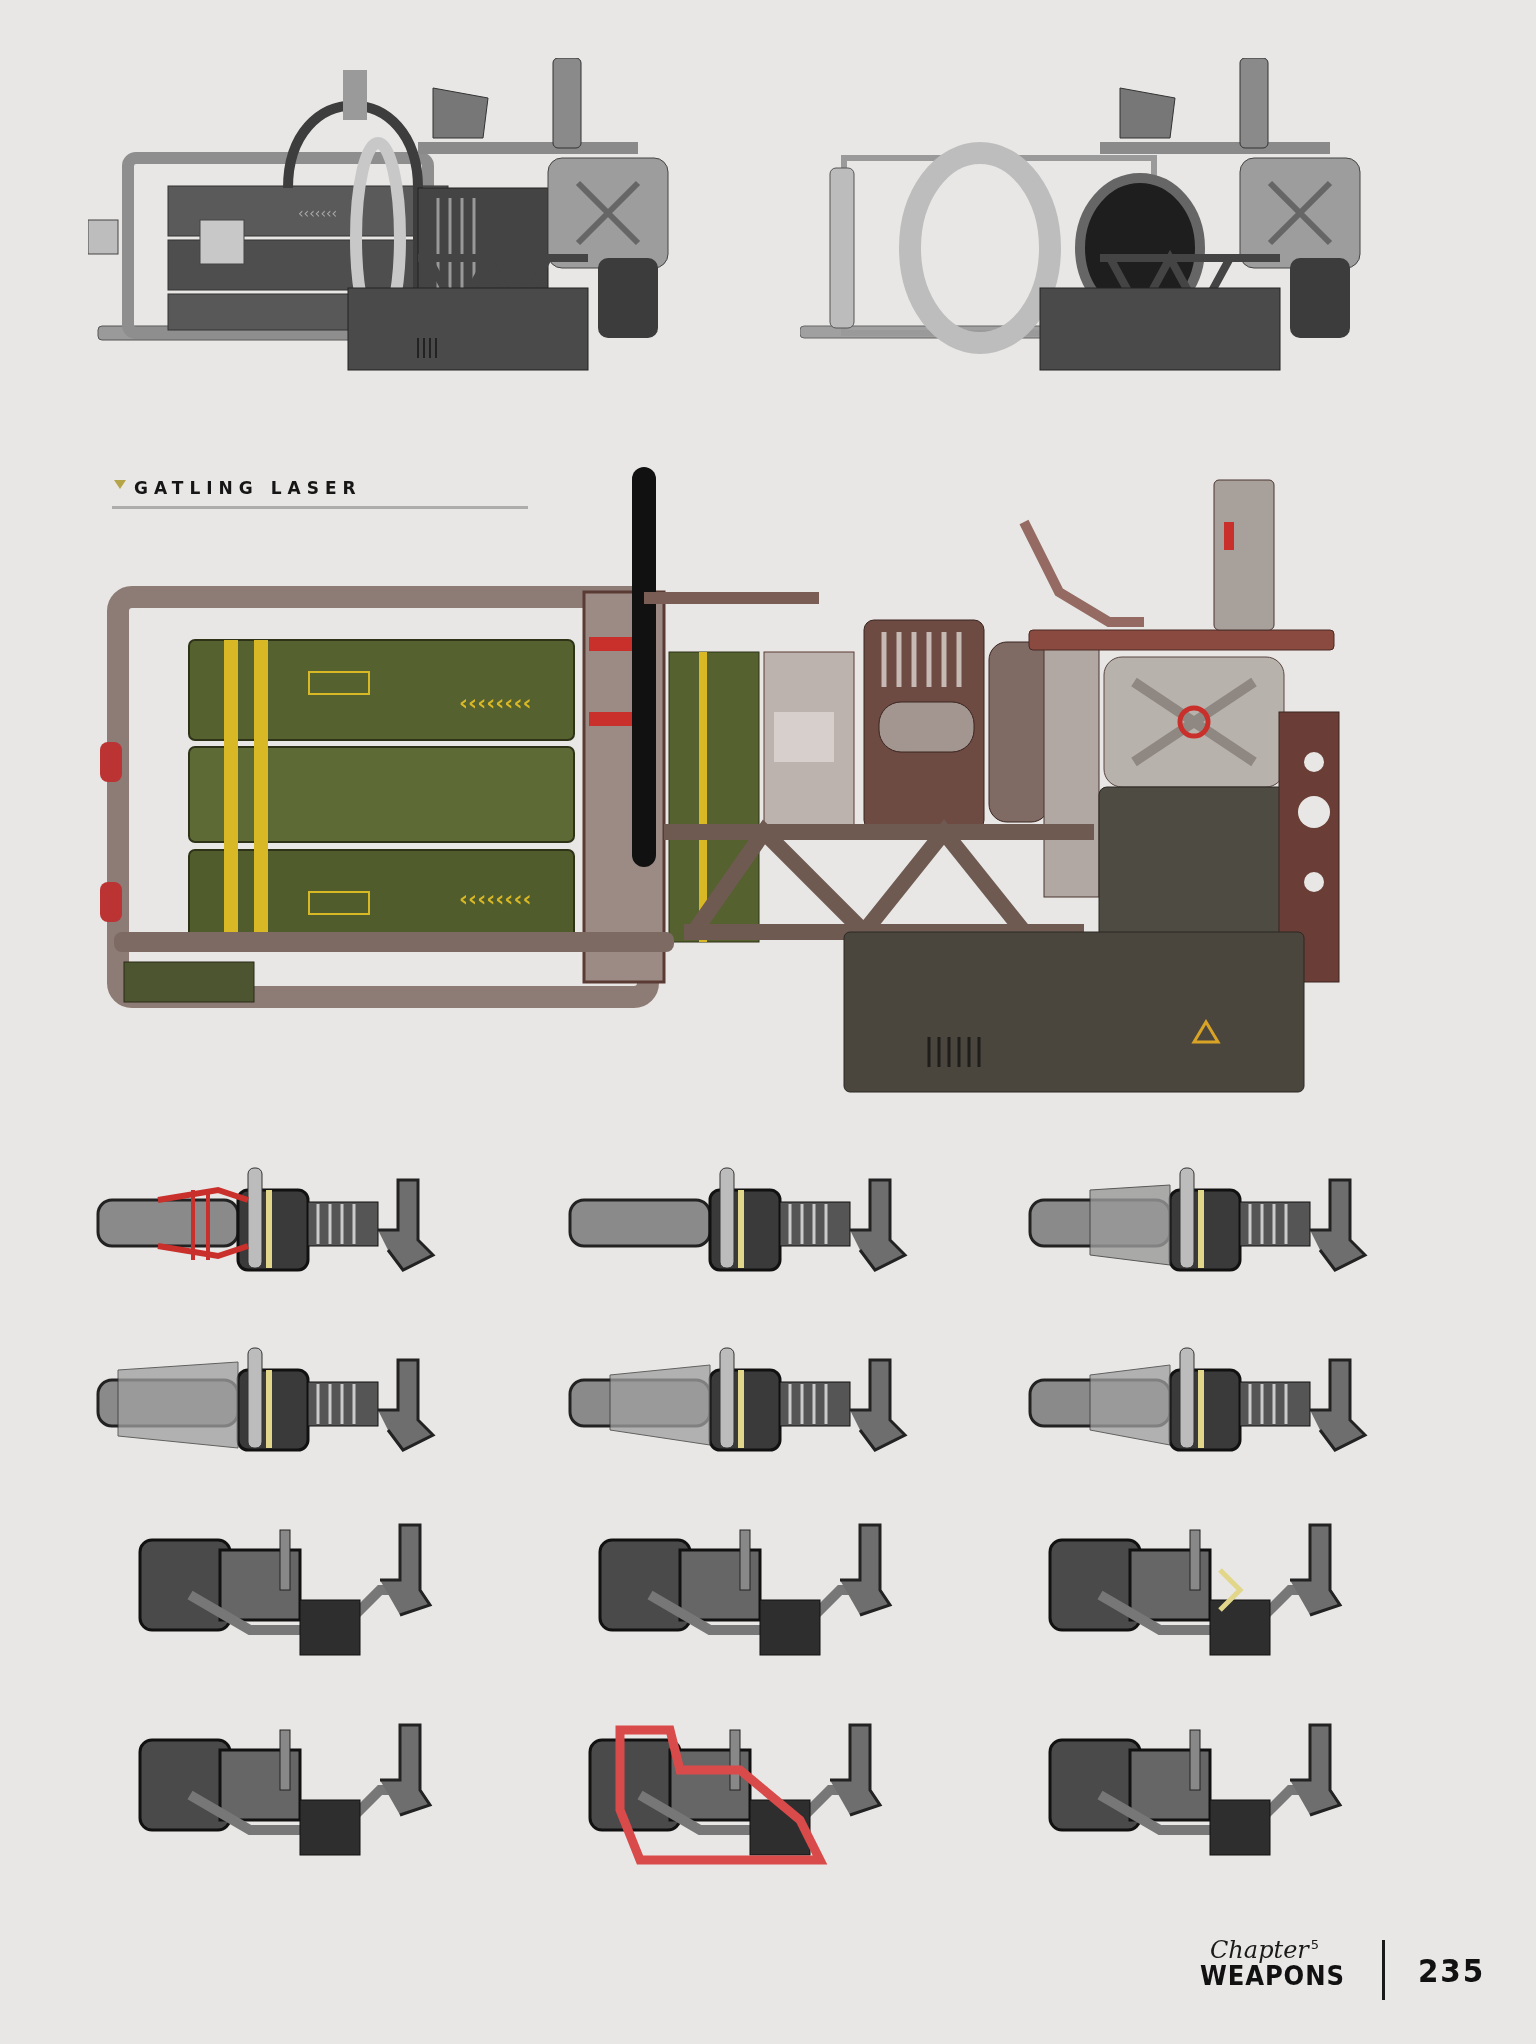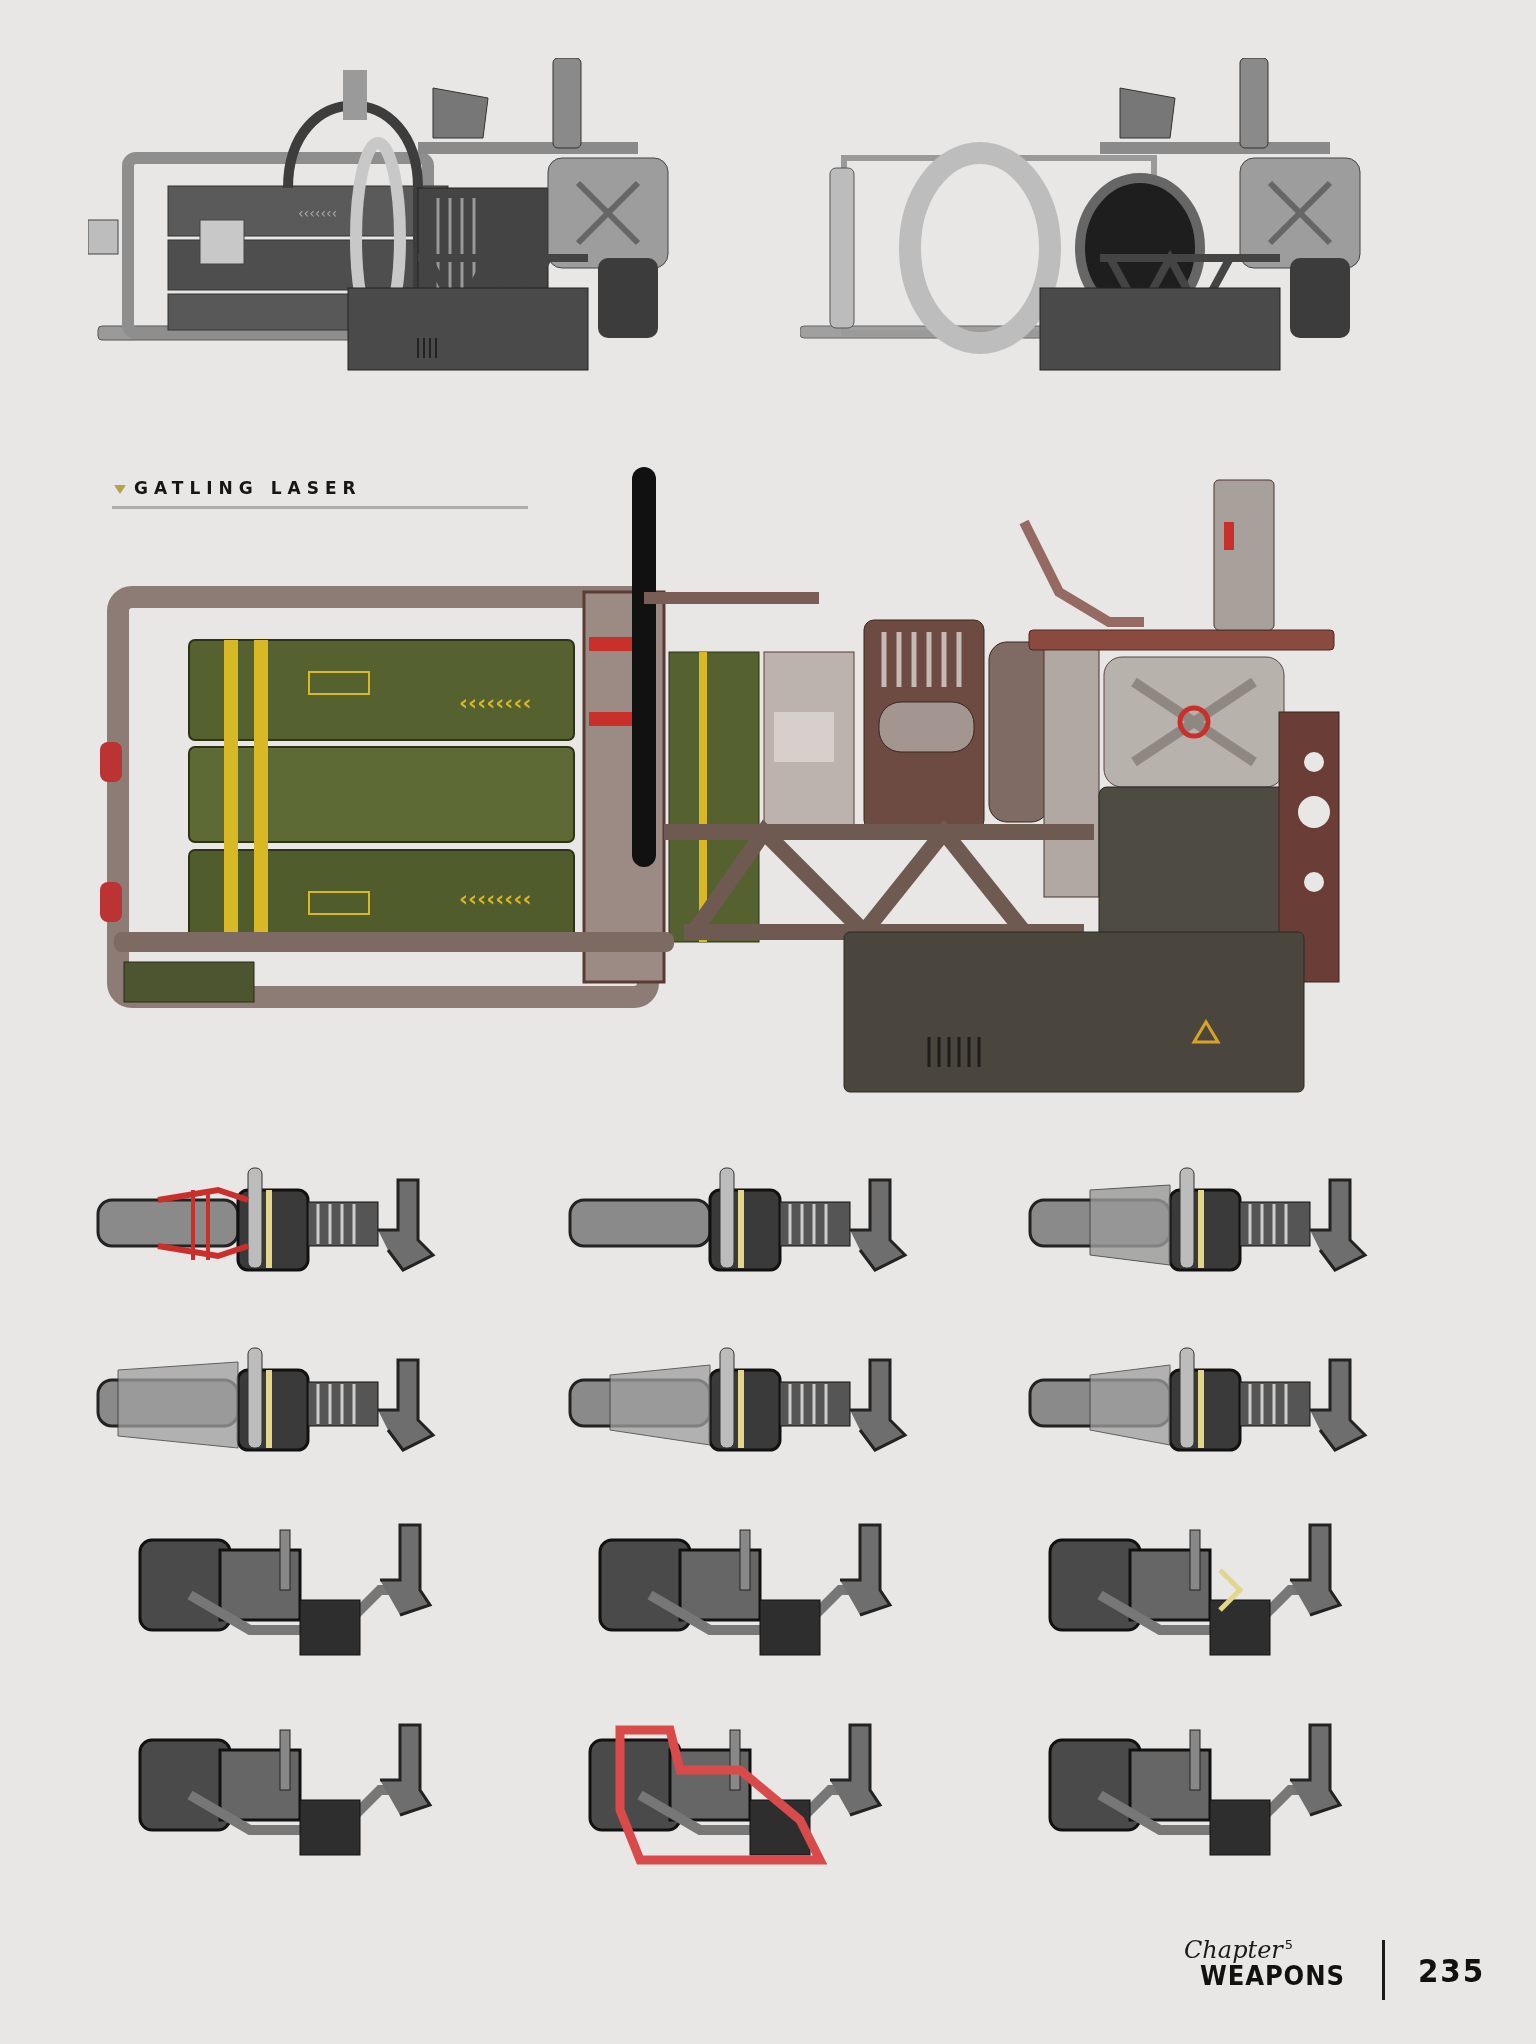--- a/index.html
+++ b/index.html
@@ -1,24 +1,24 @@
 <!DOCTYPE html>
 <html><head>
 <meta charset="utf-8">
 <style>
   html, body { margin:0; padding:0; }
   body { width:1536px; height:2044px; background:#e8e7e5; position:relative; overflow:hidden;
          font-family:"Liberation Sans", sans-serif; }
   .abs { position:absolute; }
-  .caption { left:114px; top:478px; display:flex; align-items:center; gap:8px; }
+  .caption { left:114px; top:478px; display:flex; gap:8px; }
   .caption .tri { width:0; height:0; border-left:6px solid transparent; border-right:6px solid transparent;
                   border-top:9px solid #b6a548; margin-top:2px; }
   .caption .txt { font-family:"DejaVu Sans", sans-serif; font-weight:bold; font-size:17px; letter-spacing:6px; color:#161616; }
   .caption-rule { left:112px; top:506px; width:416px; height:3px; background:#adadab; }
-  .footer-chapter { left:1184px; top:1936px; font-family:"DejaVu Serif", serif; font-style:italic; font-size:24px; color:#1a1a1a; }
+  .footer-chapter { left:1210px; top:1936px; font-family:"DejaVu Serif", serif; font-style:italic; font-size:24px; color:#1a1a1a; }
   .footer-chapter sup { font-style:normal; font-size:13px; font-family:"DejaVu Sans", sans-serif; margin-left:2px; }
   .footer-section { left:1200px; top:1960px; font-family:"DejaVu Sans", sans-serif; font-weight:bold; font-size:27px; letter-spacing:1px; color:#111; transform:scaleX(0.9); transform-origin:left; }
   .footer-sep { left:1382px; top:1940px; width:3px; height:60px; background:#1a1a1a; }
   .footer-page { left:1418px; top:1952px; font-family:"DejaVu Sans", sans-serif; font-weight:bold; font-size:32px; color:#111; letter-spacing:2px; transform:scaleX(0.92); transform-origin:left; }
   svg { display:block; }
 </style>
 </head>
 <body>
 
 <div class="abs" style="left:88px;top:58px;">

